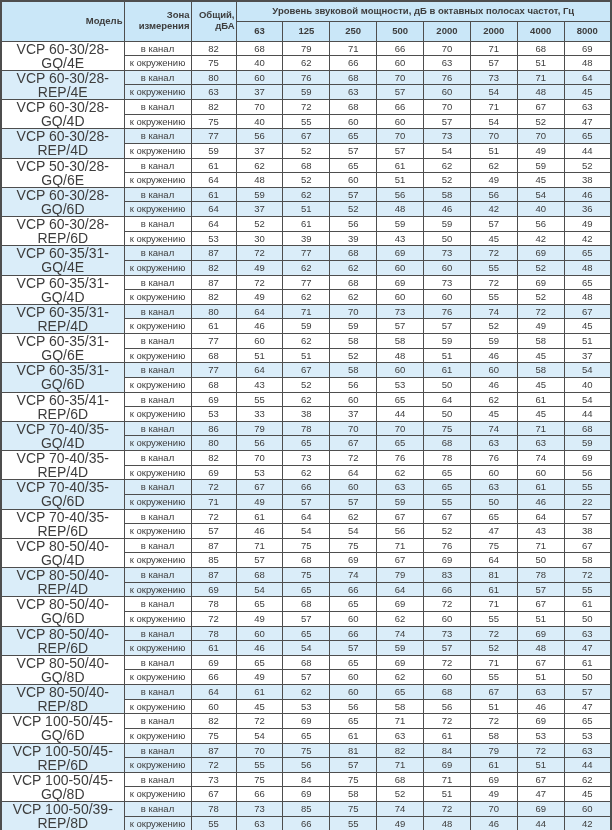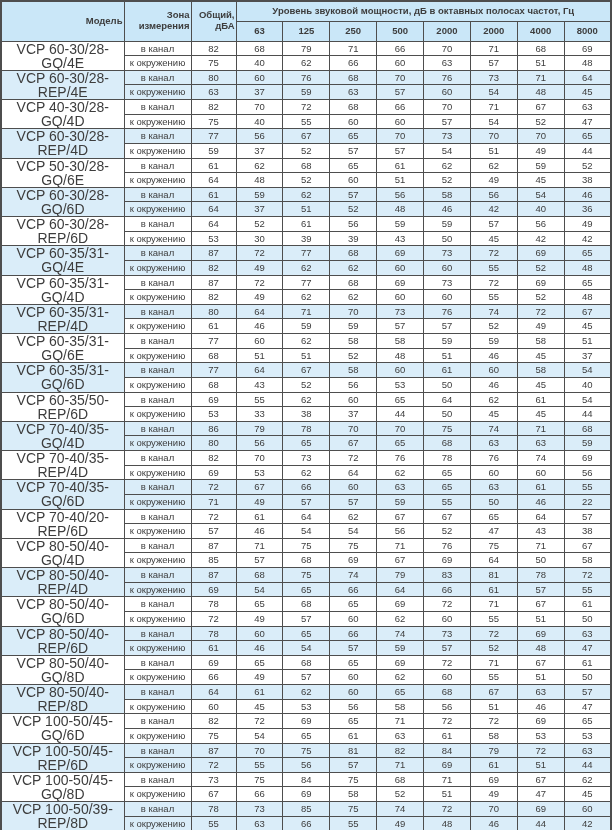--- a/index.html
+++ b/index.html
@@ -128,21 +128,21 @@
         <td class="level-cell shaded">37</td>
         <td class="level-cell shaded">59</td>
         <td class="level-cell shaded">63</td>
         <td class="level-cell shaded">57</td>
         <td class="level-cell shaded">60</td>
         <td class="level-cell shaded">54</td>
         <td class="level-cell shaded">48</td>
         <td class="level-cell shaded">45</td>
       </tr>
       <tr>
-        <td rowspan="2" class="model-cell">VCP 40-30/28-GQ/4D</td>
+        <td rowspan="2" class="model-cell">VCP 60-30/28-GQ/4D</td>
         <td class="zone-cell">в канал</td>
         <td class="total-dba-cell">82</td>
         <td class="level-cell">70</td>
         <td class="level-cell">72</td>
         <td class="level-cell">68</td>
         <td class="level-cell">66</td>
         <td class="level-cell">70</td>
         <td class="level-cell">71</td>
         <td class="level-cell">67</td>
         <td class="level-cell">63</td>
@@ -378,21 +378,21 @@
         <td class="level-cell">43</td>
         <td class="level-cell">52</td>
         <td class="level-cell">56</td>
         <td class="level-cell">53</td>
         <td class="level-cell">50</td>
         <td class="level-cell">46</td>
         <td class="level-cell">45</td>
         <td class="level-cell">40</td>
       </tr>
       <tr>
-        <td rowspan="2" class="model-cell">VCP 60-35/50-REP/6D</td>
+        <td rowspan="2" class="model-cell">VCP 60-35/41-REP/6D</td>
         <td class="zone-cell">в канал</td>
         <td class="total-dba-cell">69</td>
         <td class="level-cell">55</td>
         <td class="level-cell">62</td>
         <td class="level-cell">60</td>
         <td class="level-cell">65</td>
         <td class="level-cell">64</td>
         <td class="level-cell">62</td>
         <td class="level-cell">61</td>
         <td class="level-cell">54</td>
@@ -478,21 +478,21 @@
         <td class="level-cell shaded">49</td>
         <td class="level-cell shaded">57</td>
         <td class="level-cell shaded">57</td>
         <td class="level-cell shaded">59</td>
         <td class="level-cell shaded">55</td>
         <td class="level-cell shaded">50</td>
         <td class="level-cell shaded">46</td>
         <td class="level-cell shaded">22</td>
       </tr>
       <tr>
-        <td rowspan="2" class="model-cell">VCP 70-40/20-REP/6D</td>
+        <td rowspan="2" class="model-cell">VCP 70-40/35-REP/6D</td>
         <td class="zone-cell">в канал</td>
         <td class="total-dba-cell">72</td>
         <td class="level-cell">61</td>
         <td class="level-cell">64</td>
         <td class="level-cell">62</td>
         <td class="level-cell">67</td>
         <td class="level-cell">67</td>
         <td class="level-cell">65</td>
         <td class="level-cell">64</td>
         <td class="level-cell">57</td>

